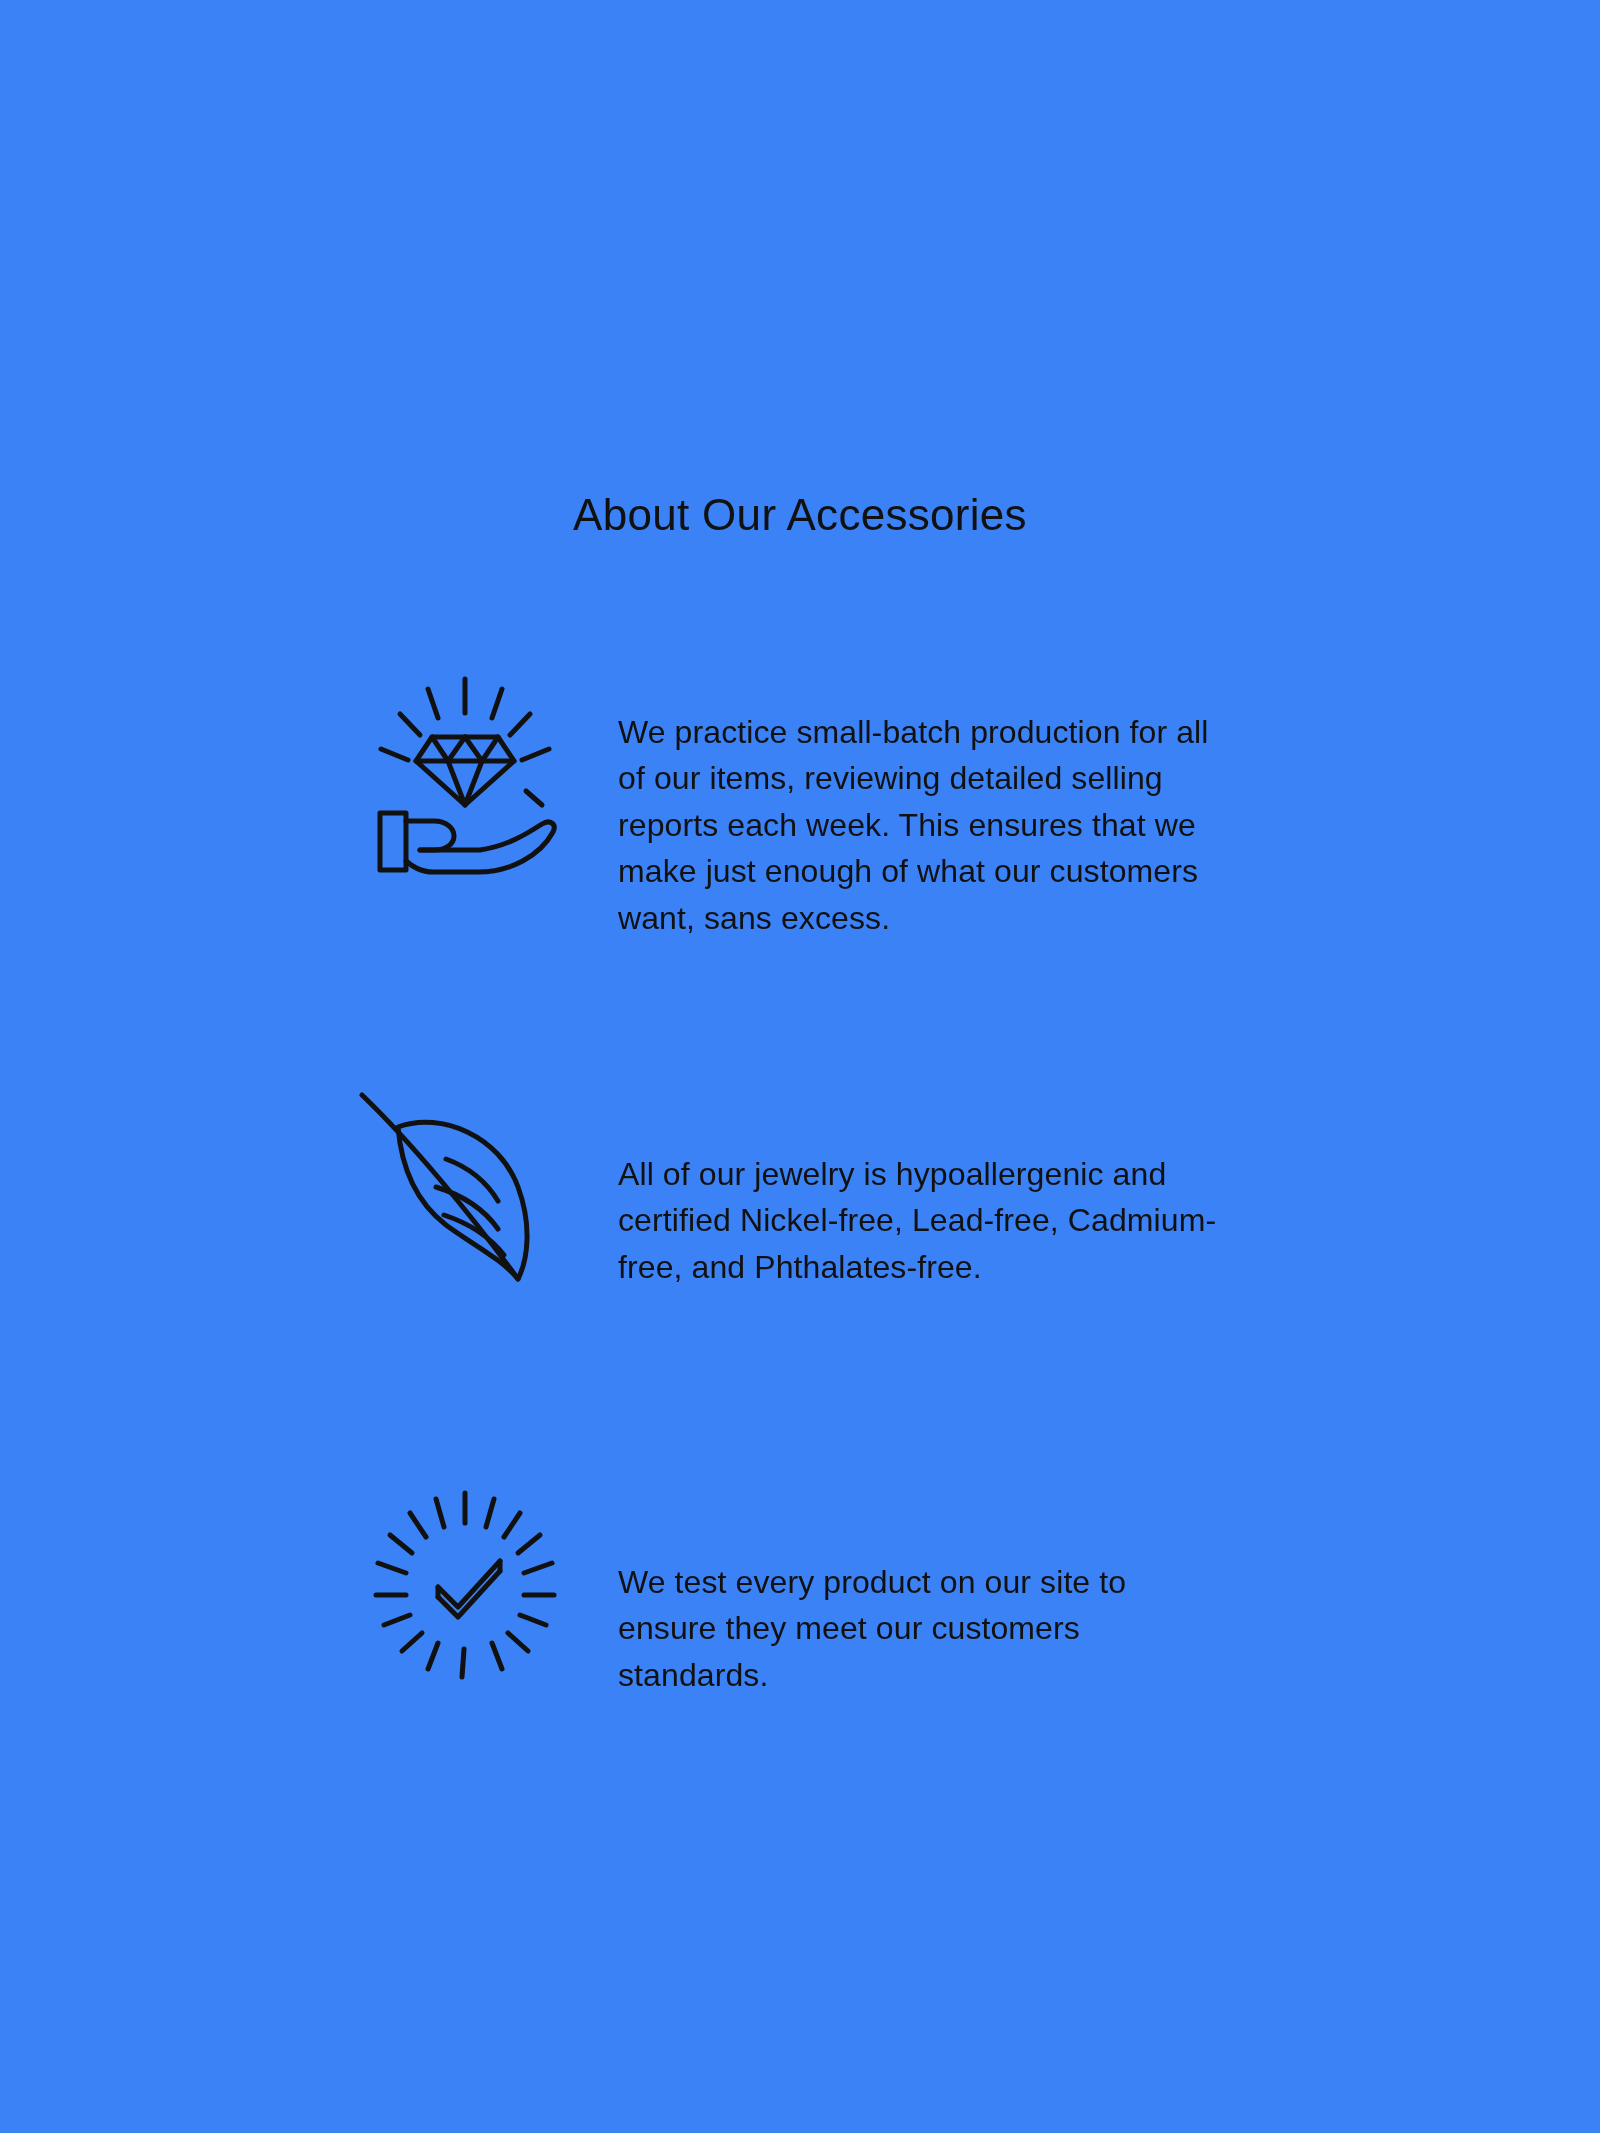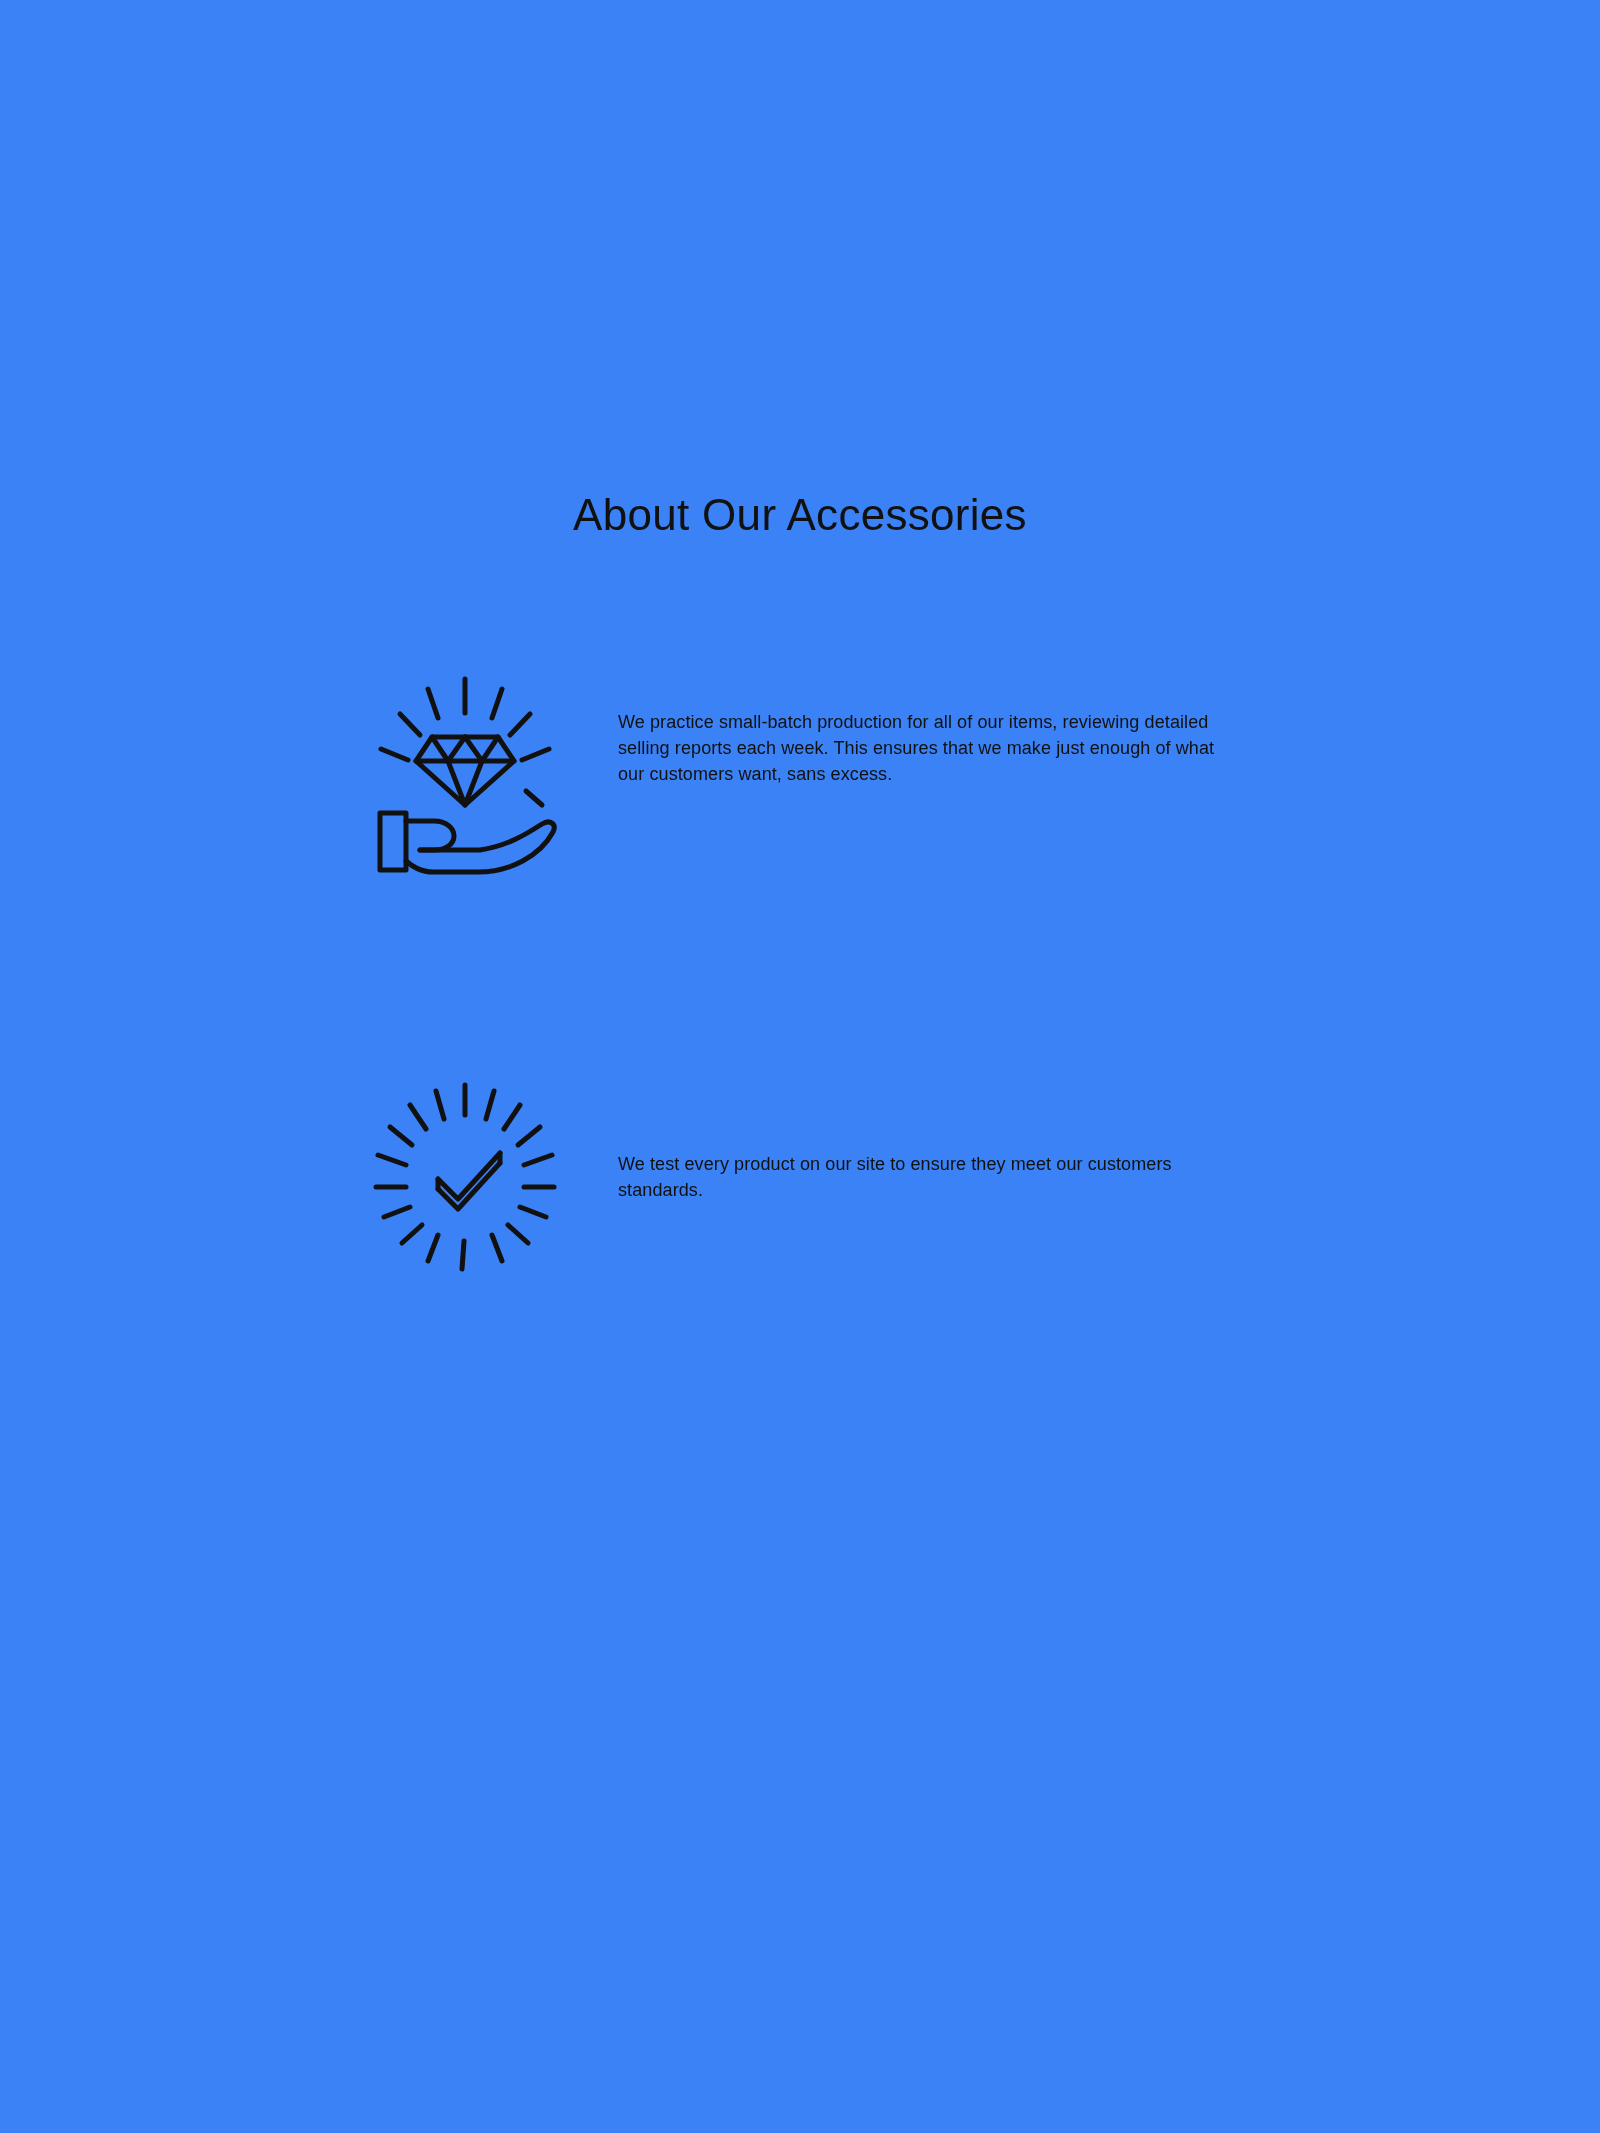--- a/index.html
+++ b/index.html
@@ -62,21 +62,21 @@
   }
 
   .feature-icon svg {
     display: block;
   }
 
   .feature-text {
     flex: 1 1 auto;
     padding-left: 28px;
     padding-top: 6px;
-    font-size: 18px;
+    font-size: 32px;
     line-height: 1.45;
     color: #111111;
     letter-spacing: 0.1px;
     max-width: 600px;
   }
 
   
   .row-1 .feature-text { padding-top: 44px; }
   .row-2 .feature-icon { padding-top: 10px; }
   .row-2 .feature-text { padding-top: 78px; }
@@ -114,20 +114,35 @@
           <line x1="132" y1="96" x2="115" y2="72"></line>
 
           <path d="M30 148 L56 148 L56 205 L30 205 Z"></path>
           <path d="M56 156 L84 156 C96 156 104 163 104 171 C104 179 96 185 84 185 L70 185"></path>
           <path d="M70 185 L130 185 C158 181 178 168 192 159 C200 154 207 159 203 167 C190 191 160 207 128 207 L84 207 C70 207 62 201 56 196"></path>
         </svg>
       </div>
       <div class="feature-text">We practice small-batch production for all of our items, reviewing detailed selling reports each week. This ensures that we make just enough of what our customers want, sans excess.</div>
     </div>
 
+    <div class="feature-row row-2">
+      <div class="feature-icon">
+        <svg width="230" height="210" viewBox="0 0 230 210" fill="none" stroke="#111111" stroke-width="5" stroke-linecap="round" stroke-linejoin="round">
+
+          <path d="M12 12 C60 58 120 130 168 196"></path>
+
+          <path d="M48 44 C92 28 150 54 168 104 C182 142 178 176 168 196 C152 176 120 160 96 142 C70 122 52 92 48 44 Z"></path>
+
+          <path d="M96 76 C118 84 136 98 148 118"></path>
+          <path d="M86 104 C112 112 134 126 148 146"></path>
+          <path d="M94 132 C118 140 140 154 154 172"></path>
+        </svg>
+      </div>
+      <div class="feature-text">All of our jewelry is hypoallergenic and certified Nickel-free, Lead-free, Cadmium-free, and Phthalates-free.</div>
+    </div>
 
     <div class="feature-row row-3">
       <div class="feature-icon">
         <svg width="230" height="220" viewBox="0 0 230 220" fill="none" stroke="#111111" stroke-width="5" stroke-linecap="round" stroke-linejoin="round">
 
           <polyline points="88,112 108,132 150,86"></polyline>
           <polyline points="88,112 108,132 150,86" transform="translate(0,10)"></polyline>
           <line x1="88" y1="112" x2="88" y2="122"></line>
           <line x1="150" y1="86" x2="150" y2="96"></line>
 

